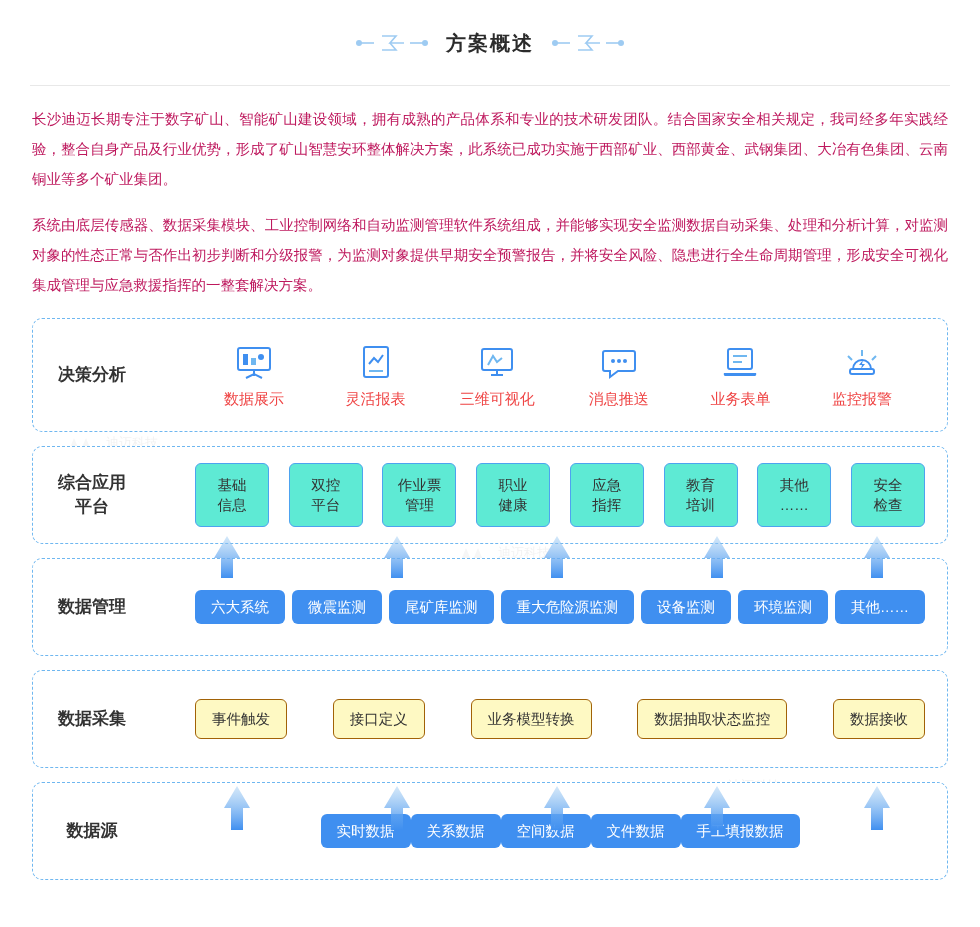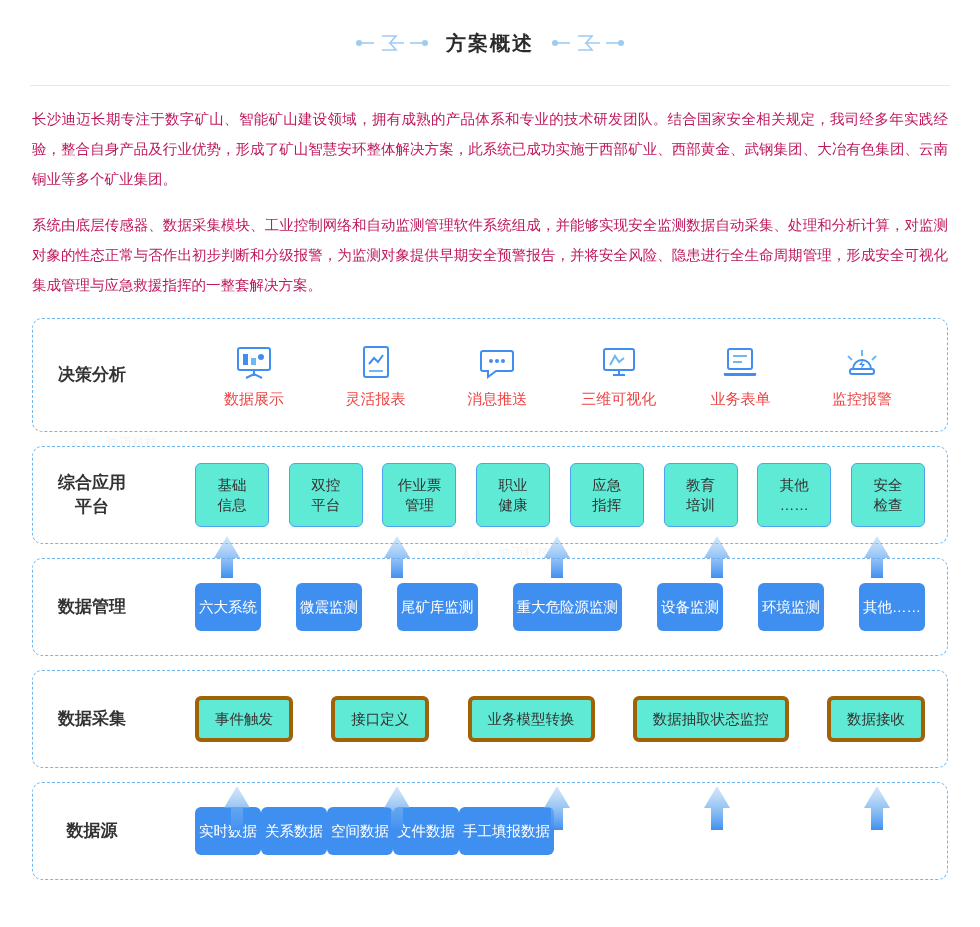--- a/index.html
+++ b/index.html
@@ -87,42 +87,42 @@
     background:#5eead4;
   }
 
   
   .band3{height:96px;}
   .band3 .band-body{justify-content:space-between;padding-right:22px;}
   .chip-solid{
     background:#3f8ff0;
     color:#fff;
     border-radius:6px;
-    height:48px;
+    height:34px;
     display:flex;align-items:center;justify-content:center;
     font-size:14.5px;
-    padding:0 4px;
+    padding:0 16px;
     white-space:nowrap;
   }
 
   
   .band4{height:96px;}
   .band4 .band-body{justify-content:space-between;padding-right:22px;}
   .chip-outline-wide{
-    border:4px solid #a16207;
+    border:1px solid #a16207;
     border-radius:6px;
     height:38px;
     display:flex;align-items:center;justify-content:center;
     font-size:14.5px;color:#333;
-    padding:0 16px;white-space:nowrap;background:#5eead4;
+    padding:0 16px;white-space:nowrap;background:#fef9c3;
   }
 
   
   .band5{height:96px;margin-bottom:0;}
-  .band5 .band-body{justify-content:flex-start;padding-right:22px;}
+  .band5 .band-body{justify-content:center;padding-right:22px;}
 
   
   .arrows{
     position:absolute;left:0;right:0;
     height:34px;
     pointer-events:none;
   }
 
   
   .wm{
@@ -217,38 +217,38 @@
               <rect x="8" y="5" width="24" height="30" rx="2" fill="none" stroke="#3f8ff0" stroke-width="2"></rect>
               <path d="M13 22 l5-6 4 4 5-7" fill="none" stroke="#3f8ff0" stroke-width="2"></path>
               <path d="M13 29 h14" stroke="#6fb7f0" stroke-width="2"></path>
             </svg>
         </span>
         <span class="cap">灵活报表</span>
       </div>
       <div class="icon-item">
         <span class="ico">
           <svg class="ico" viewBox="0 0 40 40">
+              <rect x="5" y="7" width="30" height="21" rx="2" fill="none" stroke="#3f8ff0" stroke-width="2"></rect>
+              <path d="M14 33 h12" stroke="#3f8ff0" stroke-width="2"></path>
+              <path d="M20 28 v5" stroke="#3f8ff0" stroke-width="2"></path>
+              <path d="M11 23 l5-9 4 6 5-4" fill="none" stroke="#6fb7f0" stroke-width="2"></path>
+            </svg>
+        </span>
+        <span class="cap">三维可视化</span>
+      </div>
+      <div class="icon-item">
+        <span class="ico">
+          <svg class="ico" viewBox="0 0 40 40">
               <path d="M6 9 h28 a2 2 0 0 1 2 2 v16 a2 2 0 0 1 -2 2 h-15 l-8 6 v-6 h-5 a2 2 0 0 1 -2 -2 v-16 a2 2 0 0 1 2 -2 z" fill="none" stroke="#3f8ff0" stroke-width="2"></path>
               <circle cx="14" cy="19" r="2" fill="#3f8ff0"></circle>
               <circle cx="20" cy="19" r="2" fill="#3f8ff0"></circle>
               <circle cx="26" cy="19" r="2" fill="#3f8ff0"></circle>
             </svg>
         </span>
         <span class="cap">消息推送</span>
-      </div>
-      <div class="icon-item">
-        <span class="ico">
-          <svg class="ico" viewBox="0 0 40 40">
-              <rect x="5" y="7" width="30" height="21" rx="2" fill="none" stroke="#3f8ff0" stroke-width="2"></rect>
-              <path d="M14 33 h12" stroke="#3f8ff0" stroke-width="2"></path>
-              <path d="M20 28 v5" stroke="#3f8ff0" stroke-width="2"></path>
-              <path d="M11 23 l5-9 4 6 5-4" fill="none" stroke="#6fb7f0" stroke-width="2"></path>
-            </svg>
-        </span>
-        <span class="cap">三维可视化</span>
       </div>
       <div class="icon-item">
         <span class="ico">
           <svg class="ico" viewBox="0 0 40 40">
               <rect x="8" y="7" width="24" height="20" rx="2" fill="none" stroke="#3f8ff0" stroke-width="2"></rect>
               <path d="M13 14 h14 M13 20 h9" stroke="#6fb7f0" stroke-width="2"></path>
               <path d="M4 31 h32 a2 2 0 0 1 -2 3 h-28 a2 2 0 0 1 -2 -3 z" fill="#3f8ff0"></path>
             </svg>
         </span>
         <span class="cap">业务表单</span>

